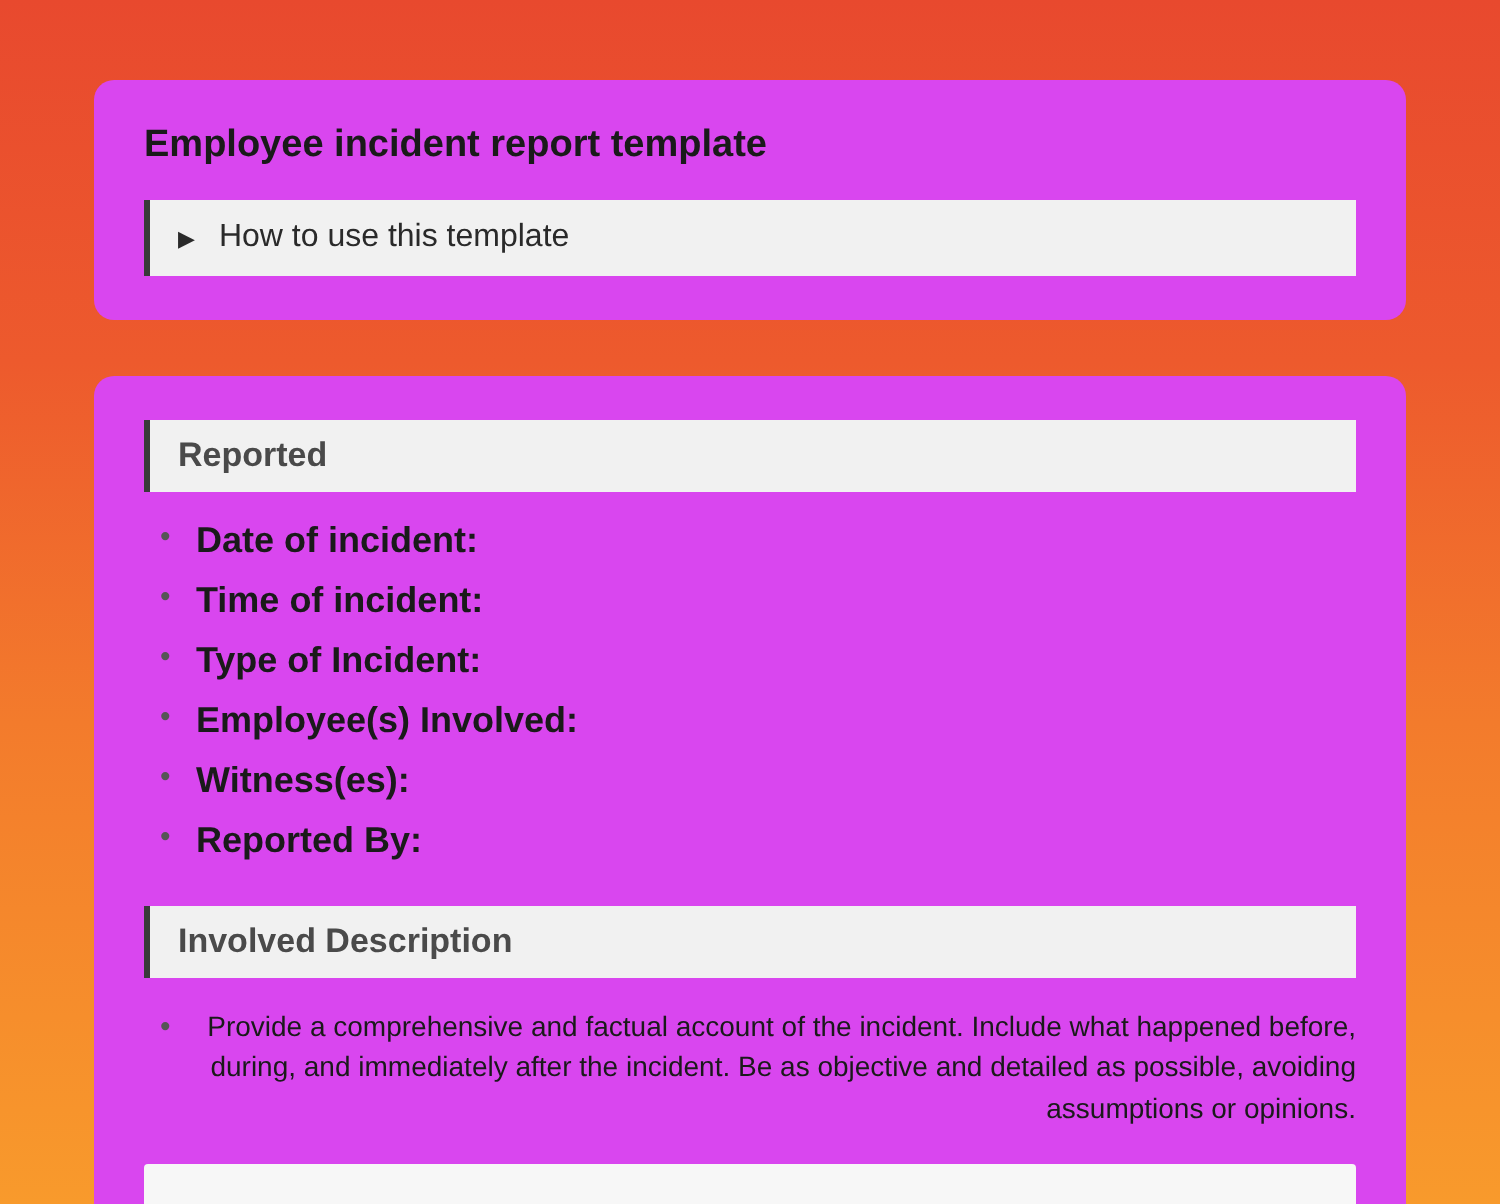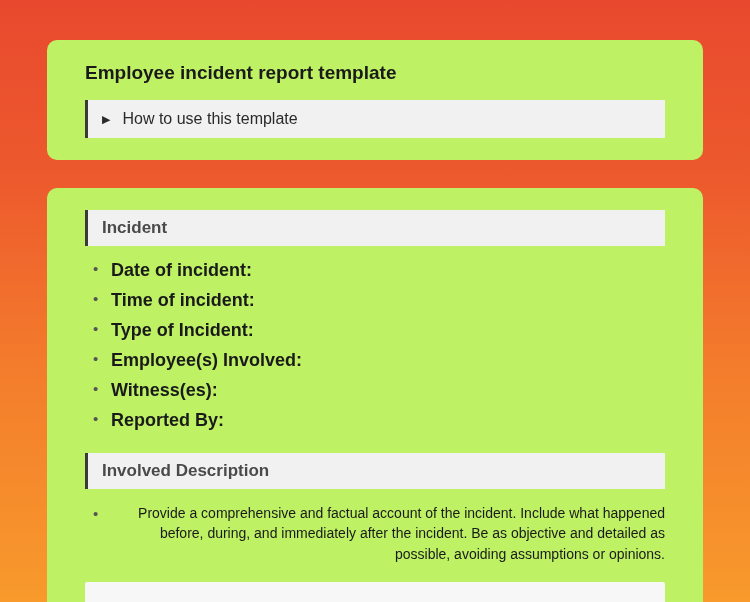--- a/index.html
+++ b/index.html
@@ -5,23 +5,23 @@
     * { margin: 0; padding: 0; box-sizing: border-box; }
     body {
       width: 750px;
       height: 602px;
       background: linear-gradient(180deg, #e8492e 0%, #ed5a2d 30%, #f37b2c 60%, #f89a2c 100%);
       font-family: -apple-system, BlinkMacSystemFont, "Segoe UI", Helvetica, Arial, sans-serif;
       padding: 40px 47px 0 47px;
       overflow: hidden;
     }
     .card {
-      background: #bef264;
+      background: #d946ef;
       border-radius: 10px;
-      padding: 22px 38px;
+      padding: 22px 25px;
       margin-bottom: 28px;
     }
     .title {
       font-size: 19px;
       font-weight: 700;
       color: #1a1a1a;
       margin-bottom: 16px;
     }
     .callout {
       background: #f1f1f1;
@@ -105,21 +105,21 @@
 
 <div class="card">
   <div class="title">Employee incident report template</div>
   <div class="callout">
     <span class="toggle-icon">▶</span>
     <span class="toggle-label">How to use this template</span>
   </div>
 </div>
 
 <div class="card">
-  <div class="section-header">Incident</div>
+  <div class="section-header">Reported</div>
   <ul class="fields">
     <li><span class="label">Date of incident:</span></li>
     <li><span class="label">Time of incident:</span></li>
     <li><span class="label">Type of Incident:</span></li>
     <li><span class="label">Employee(s) Involved:</span></li>
     <li><span class="label">Witness(es):</span></li>
     <li><span class="label">Reported By:</span></li>
   </ul>
 
   <div class="section-header">Involved Description</div>

